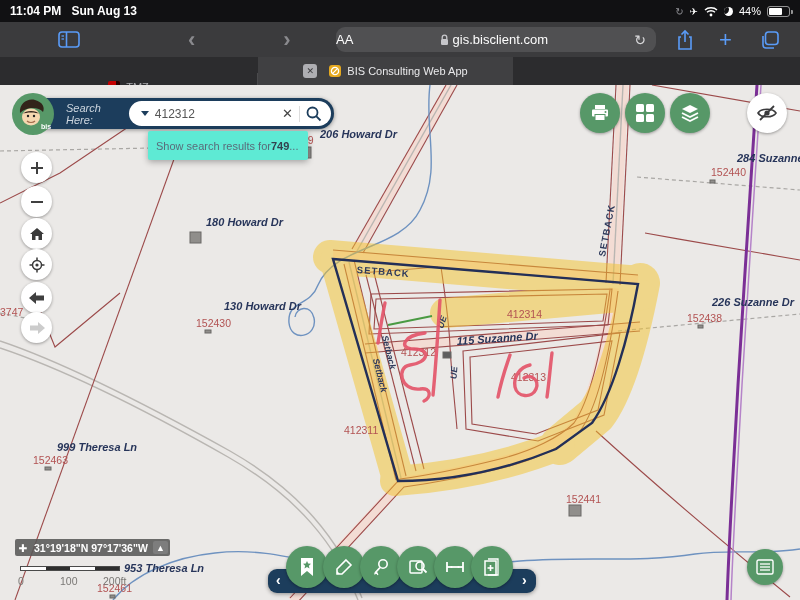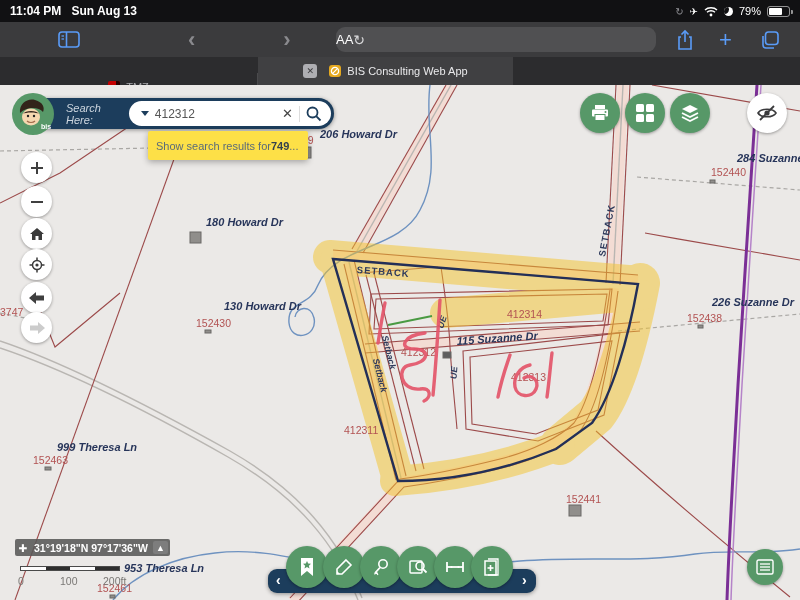--- a/index.html
+++ b/index.html
@@ -50,21 +50,21 @@
   .search-label { color:#cdd6df; font-style:italic; font-size:11px; margin-left:40px; }
   .search-input-box { margin-left:auto; margin-right:3px; width:208px; height:25px; background:#fff; border-radius:13px;
     display:flex; align-items:center; padding:0 8px; }
   .caret-down { width:0; height:0; border-left:4px solid transparent; border-right:4px solid transparent;
     border-top:5px solid #1c3d5c; margin:0 6px 0 4px; }
   .search-input { border:none; outline:none; width:95px; font-size:12px; color:#555; font-family:"Liberation Sans",sans-serif; background:transparent; }
   .clear-x { color:#444; font-size:13px; margin-left:auto; padding:0 6px; }
   .input-div { width:1px; height:16px; background:#ddd; }
   .logo { left:12px; top:93px; width:42px; height:42px; }
 
-  .dropdown { left:148px; top:131px; width:160px; height:29px; background:#fde047; border-radius:2px;
+  .dropdown { left:148px; top:131px; width:160px; height:29px; background:#5eead4; border-radius:2px;
     box-shadow:0 2px 6px rgba(0,0,0,.3); font-size:11px; color:#5a6b7a; display:flex; align-items:center; padding-left:8px; white-space:nowrap; }
   .dropdown b { color:#33414e; }
 
   .coordbar { left:15px; top:539px; height:17px; background:rgba(88,88,88,.88); border-radius:2px;
     display:flex; align-items:center; color:#fff; font-size:10.5px; font-weight:bold; }
   .coord-cell { width:16px; text-align:center; font-weight:normal; }
   .coord-up { width:15px; height:13px; background:#7d7d7d; border-radius:2px; margin:0 2px; font-size:9px;
     display:flex; align-items:center; justify-content:center; font-weight:normal; }
 
   .scalebar { left:20px; top:566px; width:100px; height:5px; border:1px solid #4a4a4a; display:flex; }
@@ -94,21 +94,21 @@
     </div>
     <div class="sb-right">
       <span style="color:#8e8e93;font-size:10px;">↻</span>
       <span style="font-size:10px;">✈</span>
       <svg width="14" height="11" viewBox="0 0 14 11">
         <path d="M1,4 C4,1 10,1 13,4" stroke="#fff" stroke-width="1.4" fill="none"></path>
         <path d="M3,6.3 C5.2,4.3 8.8,4.3 11,6.3" stroke="#fff" stroke-width="1.4" fill="none"></path>
         <circle cx="7" cy="9" r="1.4" fill="#fff"></circle>
       </svg>
       <span class="moon"></span>
-      <span>79%</span>
+      <span>44%</span>
       <span class="battery">
           <span class="fill"></span>
         </span>
     </div>
   </div>
 
   <div class="abs toolbar">
     <div class="tb-icon" style="margin-left:58px;">
       <svg width="22" height="17" viewBox="0 0 22 17">
         <rect x="1" y="1" width="20" height="15" rx="3" stroke="#5a9cf8" stroke-width="1.6" fill="none"></rect>
@@ -130,20 +130,27 @@
     <div class="tb-icon" style="position:absolute;left:760px;">
       <svg width="20" height="20" viewBox="0 0 20 20">
         <rect x="5.5" y="2" width="12.5" height="12.5" rx="3" stroke="#5a9cf8" stroke-width="1.6" fill="none"></rect>
         <path d="M3,6 V15 a3,3 0 0 0 3,3 H14" stroke="#5a9cf8" stroke-width="1.6" fill="none"></path>
       </svg>
     </div>
   </div>
 
   <div class="abs urlpill">
     <span class="url-aa">AA</span>
+    <div class="url-center">
+      <svg width="9" height="12" viewBox="0 0 9 12">
+        <path d="M2.2,5 V3.4 a2.3,2.3 0 0 1 4.6,0 V5" stroke="#c7c7cb" stroke-width="1.3" fill="none"></path>
+        <rect x="1" y="5" width="7" height="6" rx="1.2" fill="#c7c7cb"></rect>
+      </svg>
+      <span>gis.bisclient.com</span>
+    </div>
     <span class="reload">↻</span>
   </div>
 
   <div class="abs tabbar">
     <div class="tab" style="width:258px;margin-top:16px;">
       <span class="fav" style="background:#c50000;">
         <span style="position:absolute;right:0;top:0;bottom:0;width:4px;background:#2a0000;border-radius:0 2px 2px 0;"></span>
       </span>
       <span>TMZ</span>
     </div>

